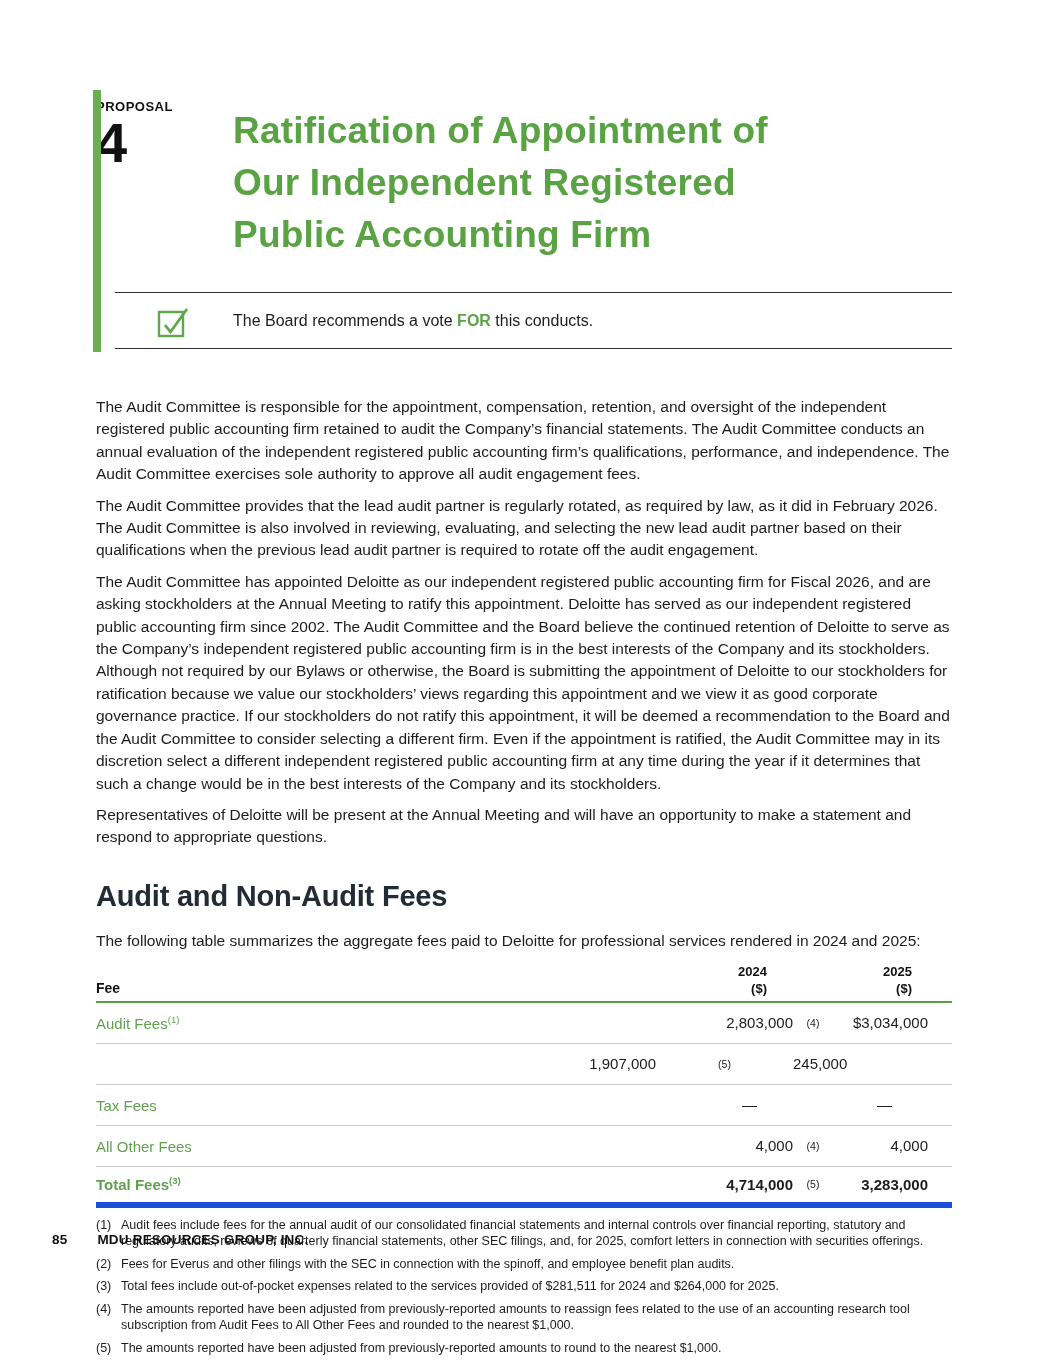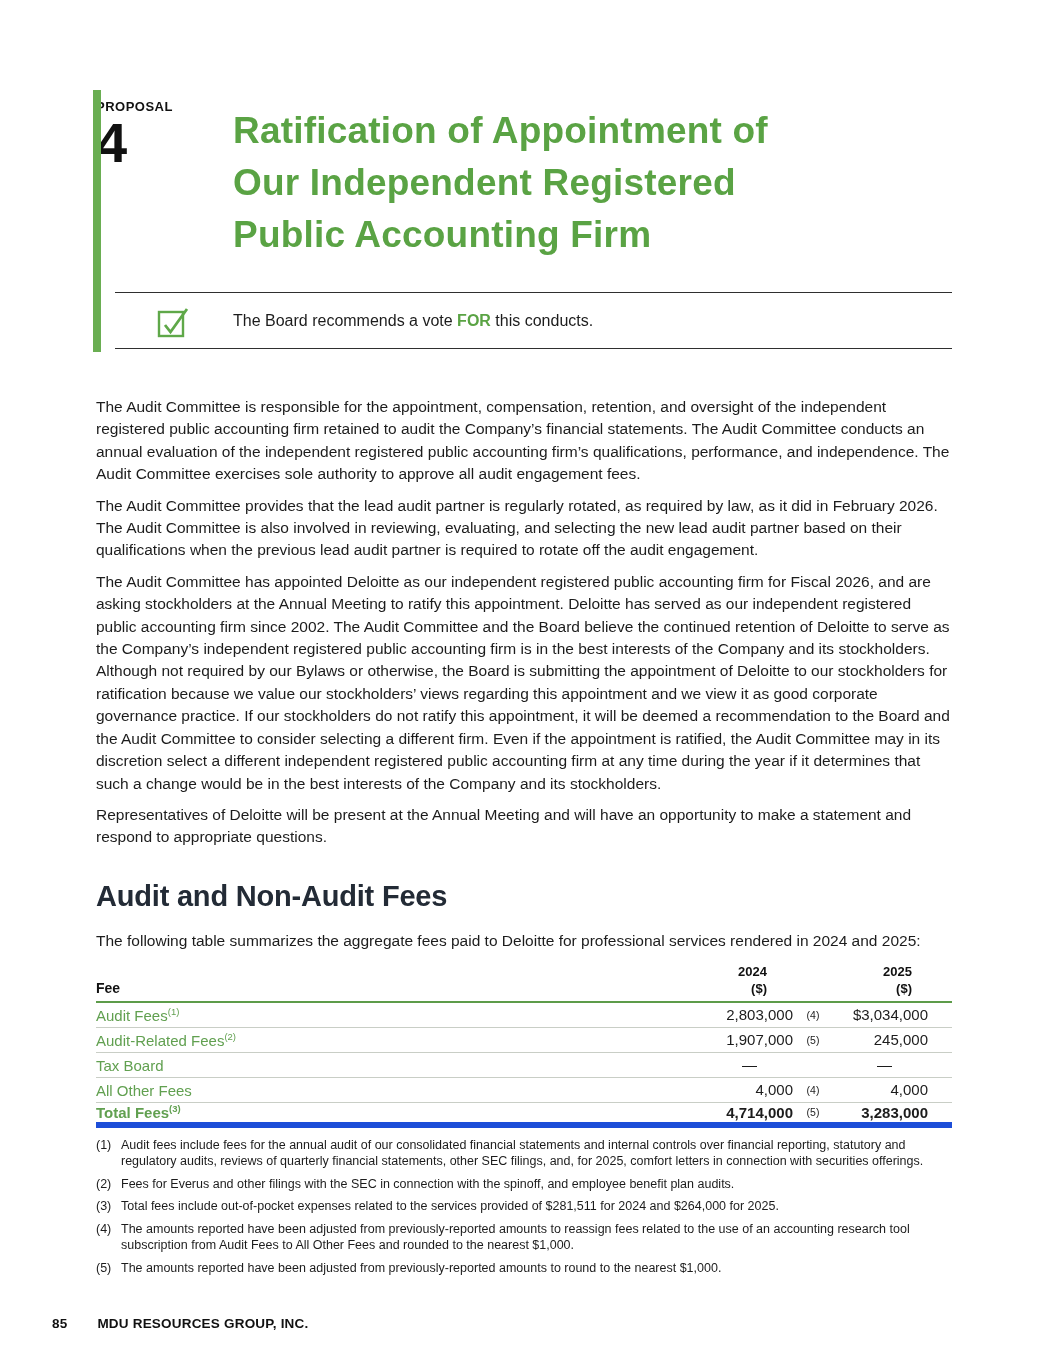--- a/index.html
+++ b/index.html
@@ -96,21 +96,21 @@
   .ft-row {
     display: grid;
     grid-template-columns: 1fr 137px 40px 119px;
     align-items: center;
   }
   .ft-header { border-bottom: 2px solid #5d9c4a; padding-bottom: 4px; }
   .ft-header .hdr-col { text-align: right; font-weight: bold; font-size: 13px; line-height: 17px; color: #111; }
   .ft-header .hdr-2024 { padding-right: 26px; }
   .ft-header .hdr-2025 { padding-right: 40px; }
   .ft-header .hdr-fee { align-self: end; text-align: left; }
-  .ft-data { border-bottom: 1px solid #c9cec6; height: 25px; }
+  .ft-data { border-bottom: 1px solid #c9cec6; height: 41px; }
   .ft-data:last-child { border-bottom: 6px solid #1d4ed8; }
   .cell-label { font-size: 15px; color: #61a050; }
   .cell-label sup { font-size: 9.5px; }
   .cell-2024 { text-align: right; font-size: 15px; color: #1c1c1c; }
   .cell-ref { text-align: center; font-size: 10.5px; color: #1c1c1c; }
   .cell-2025 { text-align: right; padding-right: 24px; font-size: 15px; color: #1c1c1c; }
   .cell-dash { text-align: right; }
   .cell-2024.cell-dash { padding-right: 36px; }
   .cell-2025.cell-dash { padding-right: 60px; }
   .ft-total .cell-label { font-weight: bold; }
@@ -124,21 +124,21 @@
     line-height: 16.5px;
     margin-bottom: 6px;
     color: #1c1c1c;
   }
   .fn-num { flex: 0 0 25px; }
   .fn-text { flex: 1; }
 
   
   .page-footer {
     position: absolute;
-    left: 52px; top: 1316px;
+    left: 52px; top: 1232px;
     display: flex;
     align-items: baseline;
     font-weight: bold;
     font-size: 13.5px;
     color: #111;
     letter-spacing: 0.2px;
   }
   .footer-company { margin-left: 30px; text-align: center; }
 </style>
 </head>
@@ -194,28 +194,27 @@
     </div>
 
     <div class="ft-row ft-data">
       <div class="cell-label"><span>Audit Fees</span><sup>(1)</sup></div>
       <div class="cell-2024">2,803,000</div>
       <div class="cell-ref">(4)</div>
       <div class="cell-2025">$3,034,000</div>
     </div>
 
     <div class="ft-row ft-data">
-      <div class="cell-label"><span>Audit-Related Fees</span><sup>(2)</sup></div>
       <div class="cell-2024">1,907,000</div>
       <div class="cell-ref">(5)</div>
       <div class="cell-2025">245,000</div>
     </div>
 
     <div class="ft-row ft-data">
-      <div class="cell-label"><span>Tax Board</span><sup></sup></div>
+      <div class="cell-label"><span>Tax Fees</span><sup></sup></div>
       <div class="cell-2024 cell-dash">—</div>
       <div class="cell-ref"></div>
       <div class="cell-2025 cell-dash">—</div>
     </div>
 
     <div class="ft-row ft-data">
       <div class="cell-label"><span>All Other Fees</span><sup></sup></div>
       <div class="cell-2024">4,000</div>
       <div class="cell-ref">(4)</div>
       <div class="cell-2025">4,000</div>

